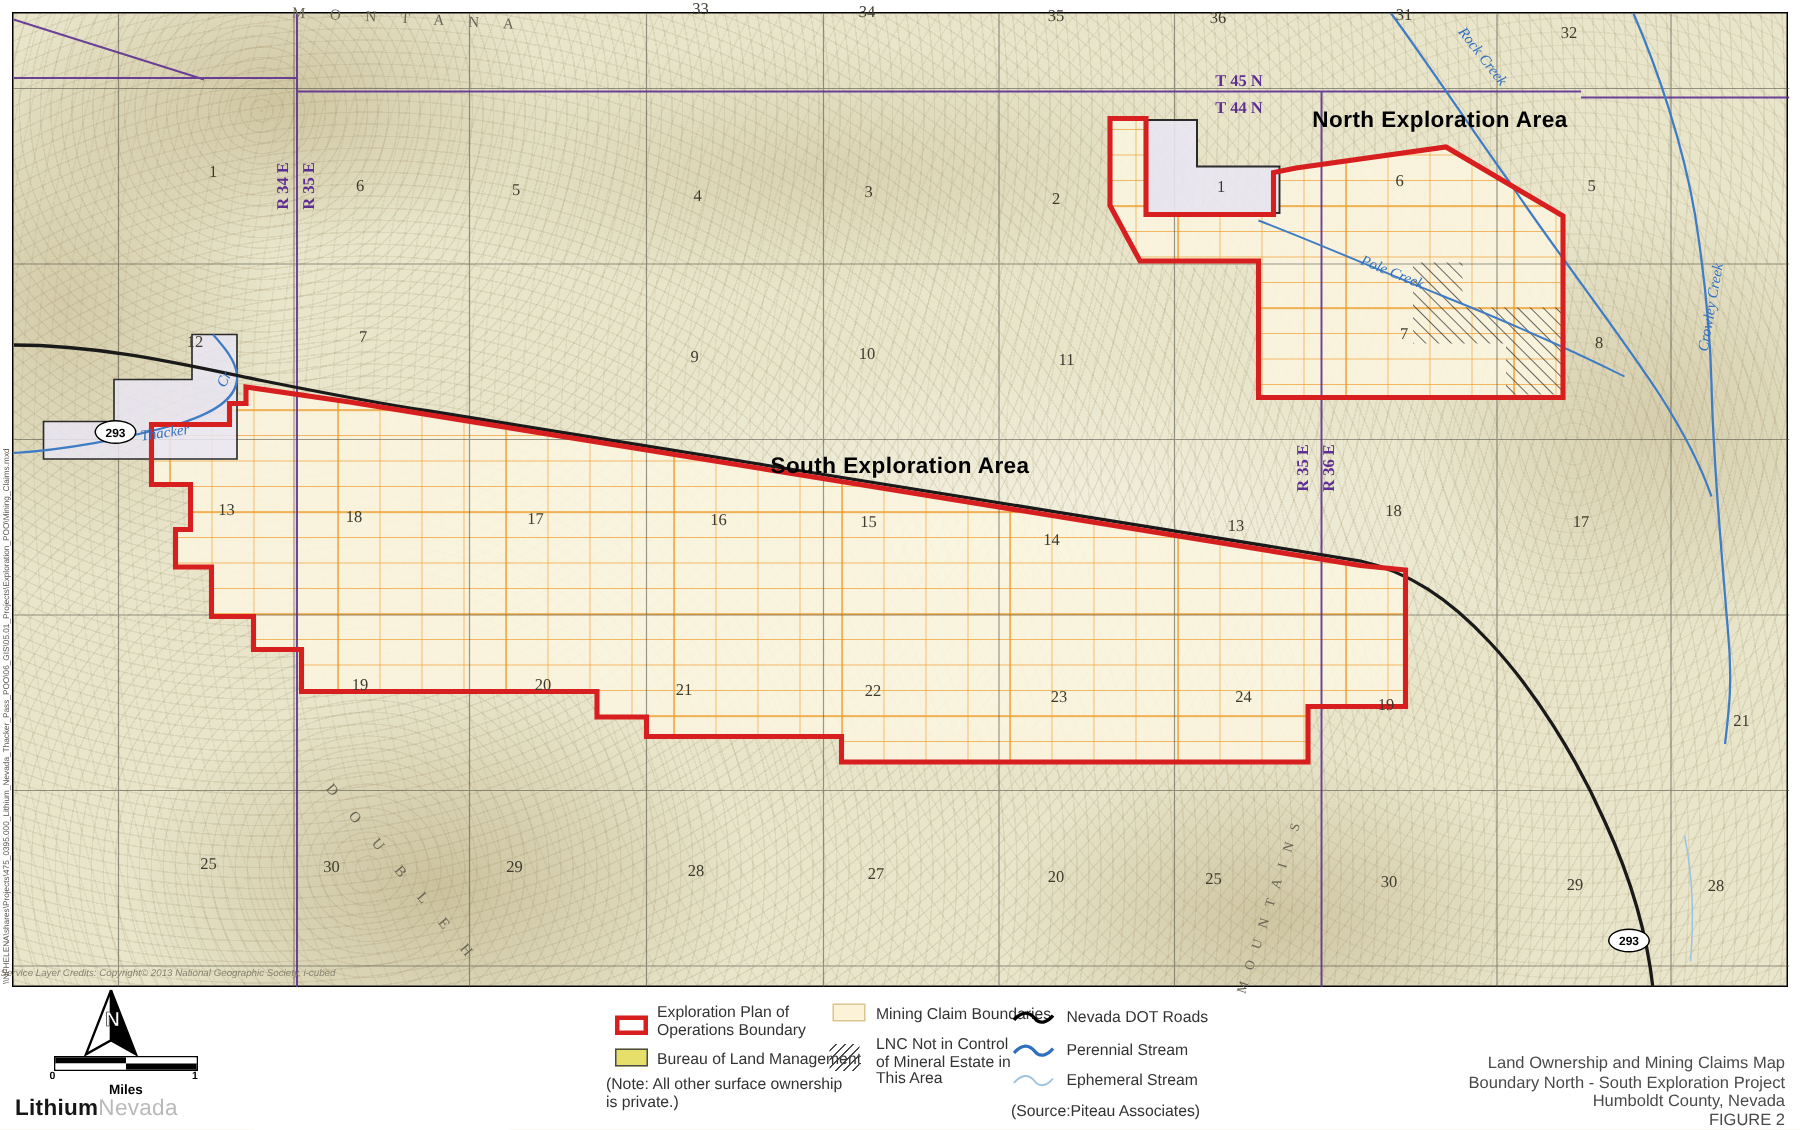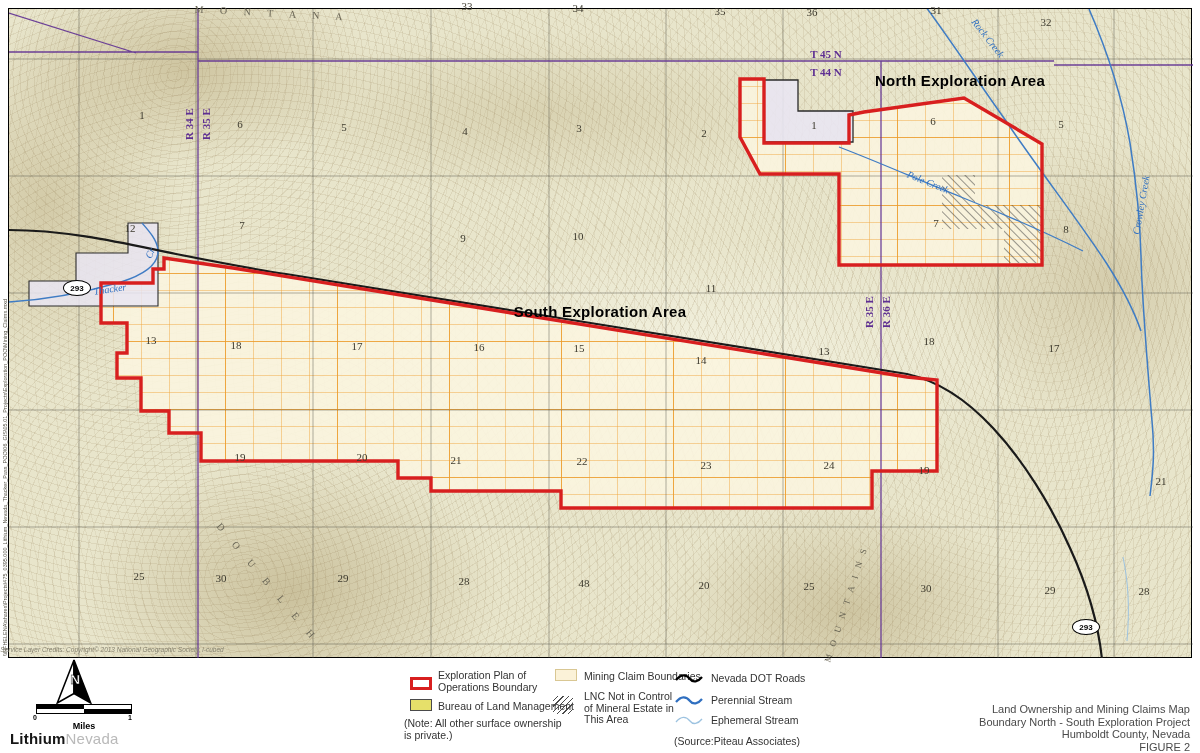--- a/index.html
+++ b/index.html
@@ -184,38 +184,38 @@
     <div class="titleblock">
       <div>Land Ownership and Mining Claims Map</div>
       <div>Boundary North - South Exploration Project</div>
       <div>Humboldt County, Nevada</div>
       <div>FIGURE 2</div>
     </div>
   </div>
 
 <div class="lbl sec" style="left: 467px; top: 6px; transform: translate(-50%, -50%);">33</div>
     <div class="lbl sec" style="left: 578px; top: 8px; transform: translate(-50%, -50%);">34</div>
-    <div class="lbl sec" style="left: 704px; top: 11px; transform: translate(-50%, -50%); margin-left: 16px;">35</div>
+    <div class="lbl sec" style="left: 704px; top: 11px; transform: translate(-50%, -50%);">35</div>
     <div class="lbl sec" style="left: 812px; top: 12px; transform: translate(-50%, -50%);">36</div>
     <div class="lbl sec" style="left: 936px; top: 10px; transform: translate(-50%, -50%);">31</div>
     <div class="lbl sec" style="left: 1046px; top: 6px; transform: translate(-50%, -50%); margin-top: 16px;">32</div>
     <div class="lbl sec" style="left: 142px; top: 115px; transform: translate(-50%, -50%);">1</div>
     <div class="lbl sec" style="left: 240px; top: 124px; transform: translate(-50%, -50%);">6</div>
     <div class="lbl sec" style="left: 344px; top: 127px; transform: translate(-50%, -50%);">5</div>
     <div class="lbl sec" style="left: 465px; top: 131px; transform: translate(-50%, -50%);">4</div>
     <div class="lbl sec" style="left: 579px; top: 128px; transform: translate(-50%, -50%);">3</div>
     <div class="lbl sec" style="left: 704px; top: 133px; transform: translate(-50%, -50%);">2</div>
     <div class="lbl sec" style="left: 814px; top: 125px; transform: translate(-50%, -50%);">1</div>
     <div class="lbl sec" style="left: 933px; top: 121px; transform: translate(-50%, -50%);">6</div>
     <div class="lbl sec" style="left: 1061px; top: 124px; transform: translate(-50%, -50%);">5</div>
     <div class="lbl sec" style="left: 130px; top: 228px; transform: translate(-50%, -50%);">12</div>
     <div class="lbl sec" style="left: 242px; top: 225px; transform: translate(-50%, -50%);">7</div>
     <div class="lbl sec" style="left: 463px; top: 238px; transform: translate(-50%, -50%);">9</div>
     <div class="lbl sec" style="left: 578px; top: 236px; transform: translate(-50%, -50%);">10</div>
-    <div class="lbl sec" style="left: 711px; top: 240px; transform: translate(-50%, -50%); margin-top: 48px;">11</div>
+    <div class="lbl sec" style="left: 711px; top: 240px; transform: translate(-50%, -50%);">11</div>
     <div class="lbl sec" style="left: 936px; top: 223px; transform: translate(-50%, -50%);">7</div>
     <div class="lbl sec" style="left: 1066px; top: 229px; transform: translate(-50%, -50%);">8</div>
     <div class="lbl sec" style="left: 151px; top: 340px; transform: translate(-50%, -50%);">13</div>
     <div class="lbl sec" style="left: 236px; top: 345px; transform: translate(-50%, -50%);">18</div>
     <div class="lbl sec" style="left: 357px; top: 346px; transform: translate(-50%, -50%);">17</div>
     <div class="lbl sec" style="left: 479px; top: 347px; transform: translate(-50%, -50%);">16</div>
     <div class="lbl sec" style="left: 579px; top: 348px; transform: translate(-50%, -50%);">15</div>
     <div class="lbl sec" style="left: 701px; top: 360px; transform: translate(-50%, -50%);">14</div>
     <div class="lbl sec" style="left: 824px; top: 351px; transform: translate(-50%, -50%);">13</div>
     <div class="lbl sec" style="left: 929px; top: 341px; transform: translate(-50%, -50%);">18</div>
@@ -225,21 +225,21 @@
     <div class="lbl sec" style="left: 456px; top: 460px; transform: translate(-50%, -50%);">21</div>
     <div class="lbl sec" style="left: 582px; top: 461px; transform: translate(-50%, -50%);">22</div>
     <div class="lbl sec" style="left: 706px; top: 465px; transform: translate(-50%, -50%);">23</div>
     <div class="lbl sec" style="left: 829px; top: 465px; transform: translate(-50%, -50%);">24</div>
     <div class="lbl sec" style="left: 924px; top: 470px; transform: translate(-50%, -50%);">19</div>
     <div class="lbl sec" style="left: 1161px; top: 481px; transform: translate(-50%, -50%);">21</div>
     <div class="lbl sec" style="left: 139px; top: 576px; transform: translate(-50%, -50%);">25</div>
     <div class="lbl sec" style="left: 221px; top: 578px; transform: translate(-50%, -50%);">30</div>
     <div class="lbl sec" style="left: 343px; top: 578px; transform: translate(-50%, -50%);">29</div>
     <div class="lbl sec" style="left: 464px; top: 581px; transform: translate(-50%, -50%);">28</div>
-    <div class="lbl sec" style="left: 584px; top: 583px; transform: translate(-50%, -50%);">48</div>
+    <div class="lbl sec" style="left: 584px; top: 583px; transform: translate(-50%, -50%);">27</div>
     <div class="lbl sec" style="left: 704px; top: 585px; transform: translate(-50%, -50%);">20</div>
     <div class="lbl sec" style="left: 809px; top: 586px; transform: translate(-50%, -50%);">25</div>
     <div class="lbl sec" style="left: 926px; top: 588px; transform: translate(-50%, -50%);">30</div>
     <div class="lbl sec" style="left: 1050px; top: 590px; transform: translate(-50%, -50%);">29</div>
     <div class="lbl sec" style="left: 1144px; top: 591px; transform: translate(-50%, -50%);">28</div>
     <div class="lbl town" style="left: 826px; top: 54px; transform: translate(-50%, -50%);">T 45 N</div>
     <div class="lbl town" style="left: 826px; top: 72px; transform: translate(-50%, -50%);">T 44 N</div>
     <div class="lbl range" style="left: 189px; top: 124px; transform: translate(-50%, -50%) rotate(-90deg);">R 34 E</div>
     <div class="lbl range" style="left: 206px; top: 124px; transform: translate(-50%, -50%) rotate(-90deg);">R 35 E</div>
     <div class="lbl range" style="left: 869px; top: 312px; transform: translate(-50%, -50%) rotate(-90deg);">R 35 E</div>

